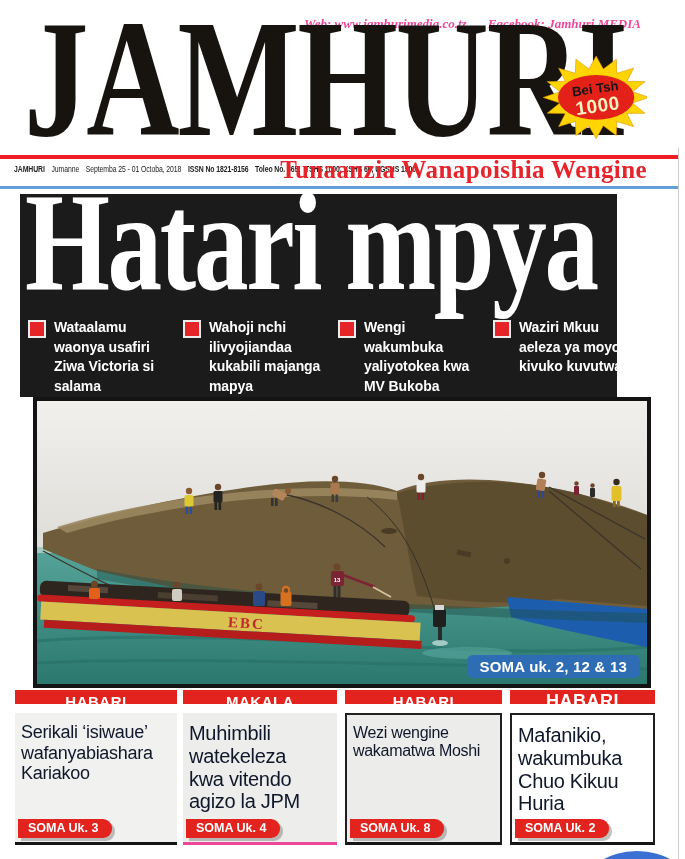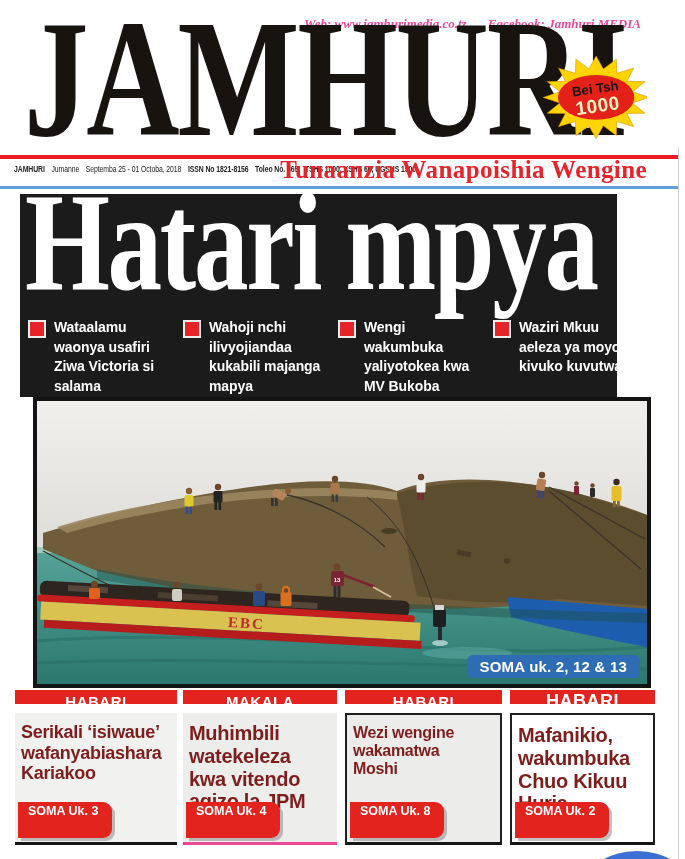--- a/index.html
+++ b/index.html
@@ -41,24 +41,24 @@
         border:4px solid #141414;background:#9fc6bf;}
   .photo svg{display:block;width:100%;height:100%;}
   .soma-box{position:absolute;right:7px;bottom:6px;background:#2e6db4;color:#fff;
         font-weight:bold;font-size:15px;padding:3px 13px;border-radius:6px;letter-spacing:0.2px;}
 
   
   .story{position:absolute;top:690px;height:155px;box-sizing:border-box;}
   .story .sec{height:14px;line-height:23px;background:#e2231e;color:#fff;text-align:center;
         font-weight:bold;font-size:15px;letter-spacing:0.5px;}
   .story .panel{position:absolute;left:0;right:0;top:23px;bottom:0;box-sizing:border-box;}
-  .story .hl{padding:9px 16px 0 6px;font-weight:bold;color:#7f1d1d;letter-spacing:-0.3px;
+  .story .hl{padding:9px 16px 0 6px;font-weight:normal;color:#0f172a;letter-spacing:-0.3px;
         line-height:1.14;}
   .story .tag{position:absolute;left:3px;bottom:4px;background:#e2231e;color:#fff;
-        font-weight:bold;font-size:12.5px;padding:2px 14px 20px 10px;border-radius:0 9px 9px 0;
+        font-weight:bold;font-size:12.5px;padding:2px 14px 3px 10px;border-radius:0 9px 9px 0;
         box-shadow:3px 3px 0 rgba(120,120,120,0.45);white-space:nowrap;text-align:center;}
   .story1{left:15px;width:162px;}
   .story2{left:183px;width:154px;}
   .story3{left:345px;width:157px;}
   .story4{left:510px;width:145px;}
   .story1 .panel{background:#f1f1ef;border-bottom:3px solid #151515;}
   .story2 .panel{background:#ededeb;border-bottom:3px solid #ec4899;}
   .story3 .panel{background:#ececea;border:2px solid #202020;border-bottom:3px solid #151515;}
   .story4 .panel{background:#ffffff;border:2px solid #202020;border-bottom:3px solid #151515;}
   .story1 .hl{font-size:18px;}

